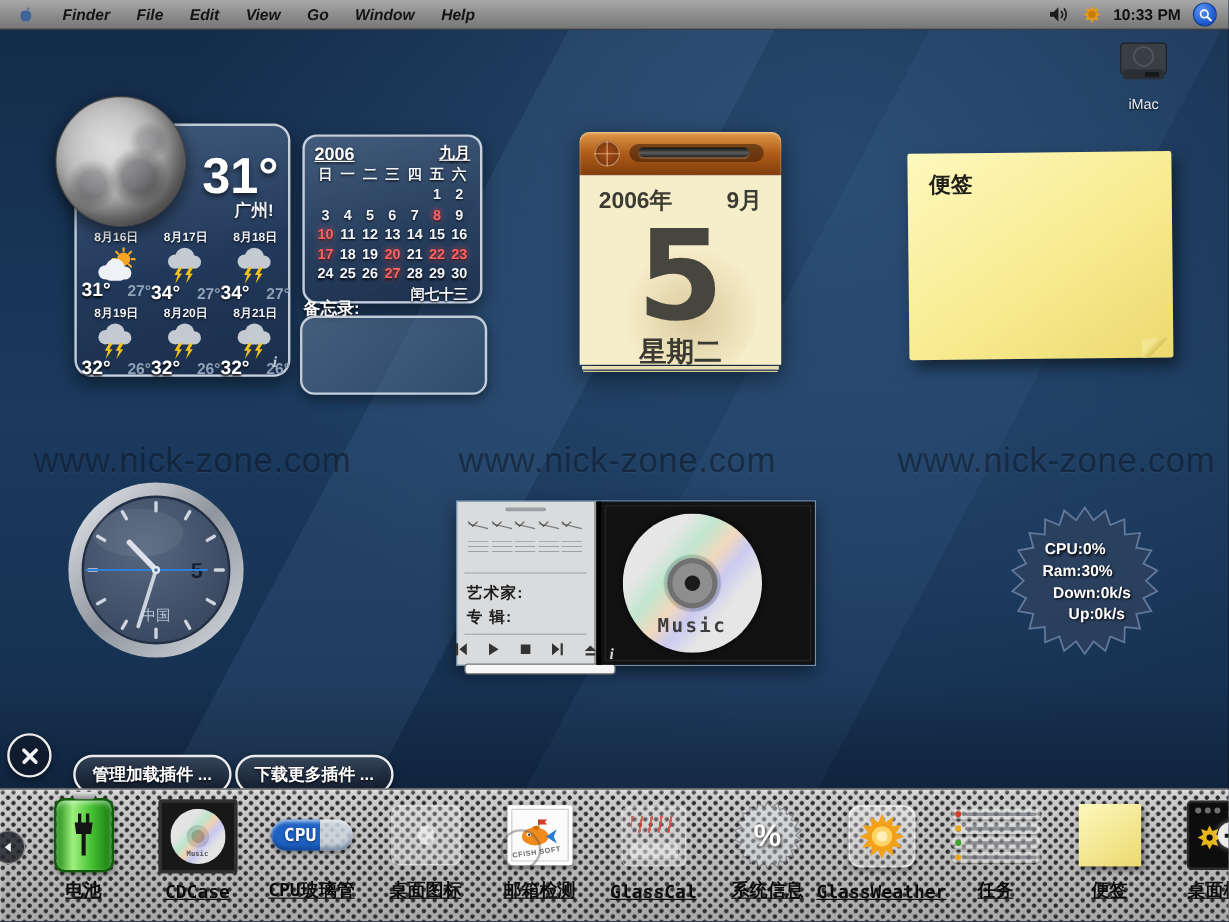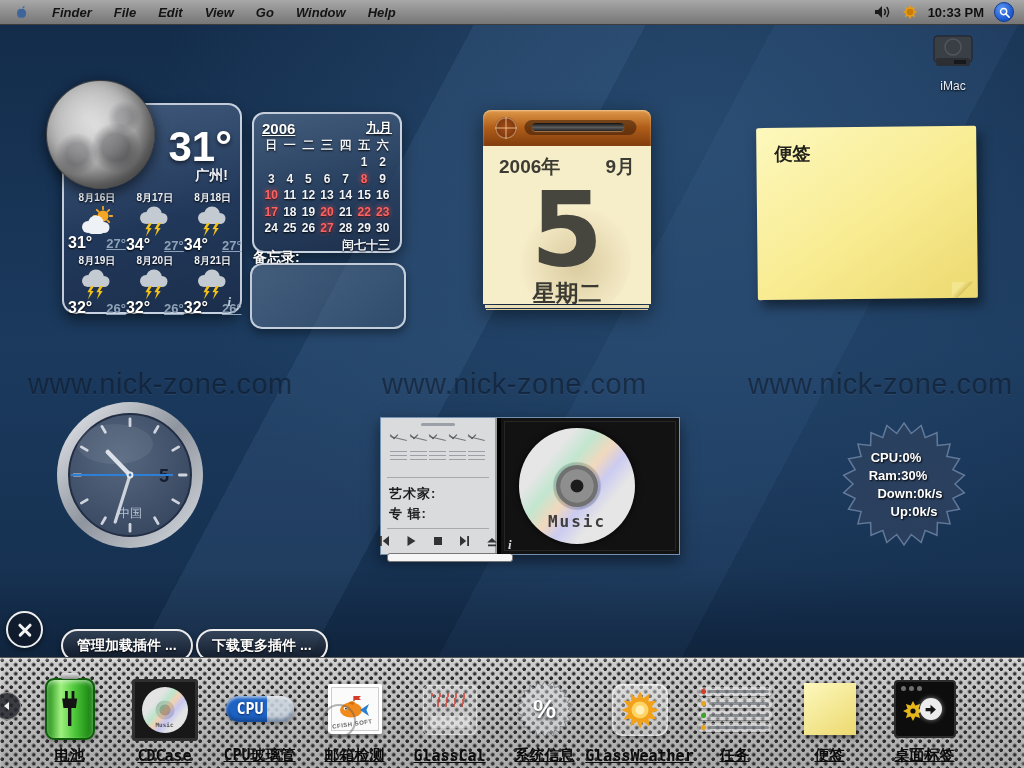--- a/index.html
+++ b/index.html
@@ -31,21 +31,21 @@
   .w-weather{position:absolute;left:62px;top:103px;width:176px;height:207px;z-index:3;border-radius:14px;
     background:linear-gradient(165deg, rgba(105,130,165,.55), rgba(38,58,92,.72) 55%, rgba(28,44,72,.8));
     border:2px solid rgba(225,232,242,.85);box-shadow:0 6px 14px rgba(0,0,0,.45);}
   .ww-temp{position:absolute;right:8px;top:18px;font:700 42px "Liberation Sans",sans-serif;color:#fff;text-shadow:0 2px 4px rgba(0,0,0,.6);}
   .ww-city{position:absolute;right:12px;top:62px;font:700 14px "Liberation Sans",sans-serif;color:#f0f4fa;text-shadow:0 1px 2px #000;}
   .ww-grid{position:absolute;left:4px;right:4px;top:86px;bottom:8px;display:grid;grid-template-columns:repeat(3,1fr);grid-template-rows:1fr 1fr;}
   .fc{display:flex;flex-direction:column;align-items:center;justify-content:flex-start;}
   .fc-date{font:700 10px "Liberation Sans",sans-serif;color:#eef2f8;text-shadow:0 1px 2px #000;margin-bottom:1px;}
   .fc-temps{margin-top:-2px;white-space:nowrap;}
   .fc-hi{font:700 16px "Liberation Sans",sans-serif;color:#fff;text-shadow:0 1px 2px #000;}
-  .fc-lo{font:700 13px "Liberation Sans",sans-serif;color:#8fa3b8;margin-left:14px;text-decoration:underline;}
+  .fc-lo{font:700 13px "Liberation Sans",sans-serif;color:#8fa3b8;margin-left:14px;}
   .ww-info{position:absolute;right:9px;bottom:2px;font:italic 700 13px "Liberation Serif",serif;color:rgba(220,230,242,.85);}
   .moon{position:absolute;left:46px;top:80px;width:107px;height:107px;border-radius:50%;z-index:4;
     background:
       radial-gradient(circle at 36% 32%, rgba(255,255,255,.3), rgba(255,255,255,0) 52%),
       radial-gradient(circle at 64% 62%, rgba(55,55,60,.5) 0 14%, rgba(0,0,0,0) 26%),
       radial-gradient(circle at 28% 68%, rgba(70,70,76,.45) 0 10%, rgba(0,0,0,0) 20%),
       radial-gradient(circle at 72% 34%, rgba(95,95,100,.4) 0 8%, rgba(0,0,0,0) 16%),
       radial-gradient(circle at 45% 42%, #d4d4d4, #a8a8a8 62%, #636363 100%);
     border:1px solid rgba(15,15,15,.65);
     box-shadow:0 4px 14px rgba(0,0,0,.6), inset -10px -12px 20px rgba(0,0,0,.5);}
@@ -146,21 +146,21 @@
     background-color:#b2b2b2;
     background-image:
       radial-gradient(circle at 2.2px 2.2px, #2d2d2d 1.5px, rgba(0,0,0,0) 2.1px),
       radial-gradient(circle at 2.2px 2.2px, #2d2d2d 1.5px, rgba(0,0,0,0) 2.1px),
       linear-gradient(#cfcfcf,#a8a8a8);
     background-size:9px 9px,9px 9px,100% 100%;background-position:0 0,4.5px 4.5px,0 0;
     border-top:1px solid #5a5a5a;box-shadow:inset 0 2px 3px rgba(255,255,255,.45);
     display:flex;align-items:stretch;padding-left:22px;box-sizing:border-box;}
   .dock-arrow{position:absolute;left:-7px;top:34px;width:26px;height:26px;border-radius:50%;
     background:rgba(35,38,44,.85);border:1.5px solid #888;display:flex;align-items:center;justify-content:center;cursor:pointer;}
-  .dock-item{width:95px;flex:0 0 95px;display:flex;flex-direction:column;align-items:center;justify-content:flex-end;padding-bottom:3px;cursor:pointer;}
+  .dock-item{width:95px;flex:0 0 95px;display:flex;flex-direction:column;align-items:center;justify-content:flex-end;padding-bottom:16px;cursor:pointer;}
   .dock-icobox{height:74px;display:flex;align-items:center;justify-content:center;}
   .dock-label{font:700 15px "DejaVu Sans Mono","Liberation Sans",sans-serif;color:#0c0c0c;white-space:nowrap;text-decoration:underline;}
   
   .ic-batt{position:relative;width:46px;height:58px;border:2px solid #0f5c0a;border-radius:9px;display:flex;align-items:center;justify-content:center;
     background:linear-gradient(90deg,#1f8a14,#9ef07e 30%,#49c436 62%,#157a0e);box-shadow:inset 0 2px 4px rgba(255,255,255,.55),0 2px 4px rgba(0,0,0,.35);}
   .ic-batt .cap{position:absolute;top:-7px;left:50%;transform:translateX(-50%);width:18px;height:6px;border-radius:2px;background:linear-gradient(#e2e2e2,#8e8e8e);}
   .ic-cd{position:relative;width:60px;height:56px;background:#181818;border:3px solid #303030;border-radius:3px;display:flex;align-items:center;justify-content:center;}
   .ic-cd .disc2{position:relative;width:46px;height:46px;border-radius:50%;overflow:hidden;
     background:
       linear-gradient(130deg, rgba(0,0,0,0) 30%, rgba(150,230,180,.5) 42%, rgba(255,190,130,.5) 52%, rgba(170,170,255,.5) 62%, rgba(0,0,0,0) 74%),
@@ -582,20 +582,26 @@
       <div class="dock-item">
     <div class="dock-icobox">
           <div class="ic-cpu">
             <span>CPU</span>
           </div>
         </div>
     <div class="dock-label">CPU玻璃管</div>
   </div>
       <div class="dock-item">
     <div class="dock-icobox">
+          <div class="ic-ghost"></div>
+        </div>
+    <div class="dock-label">桌面图标</div>
+  </div>
+      <div class="dock-item">
+    <div class="dock-icobox">
           <div class="ic-stamp">
             <svg width="42" height="32" viewBox="0 0 42 32">
               <path d="M20 3v5" stroke="#8a4a10" stroke-width="1.2"></path>
               <path d="M20 3h7l-2 2 2 2h-7z" fill="#d43c2a"></path>
               <ellipse cx="17" cy="17" rx="11" ry="7.5" fill="#f08a1d"></ellipse>
               <path d="M26 17l9-6-2.5 6 2.5 6z" fill="#2a7fd0"></path>
               <path d="M14 10q3-3 7-1l-2 3z" fill="#d96f00"></path>
               <circle cx="11.5" cy="15.5" r="1.8" fill="#fff"></circle>
               <circle cx="11.9" cy="15.7" r="0.9" fill="#222"></circle>
             </svg>

